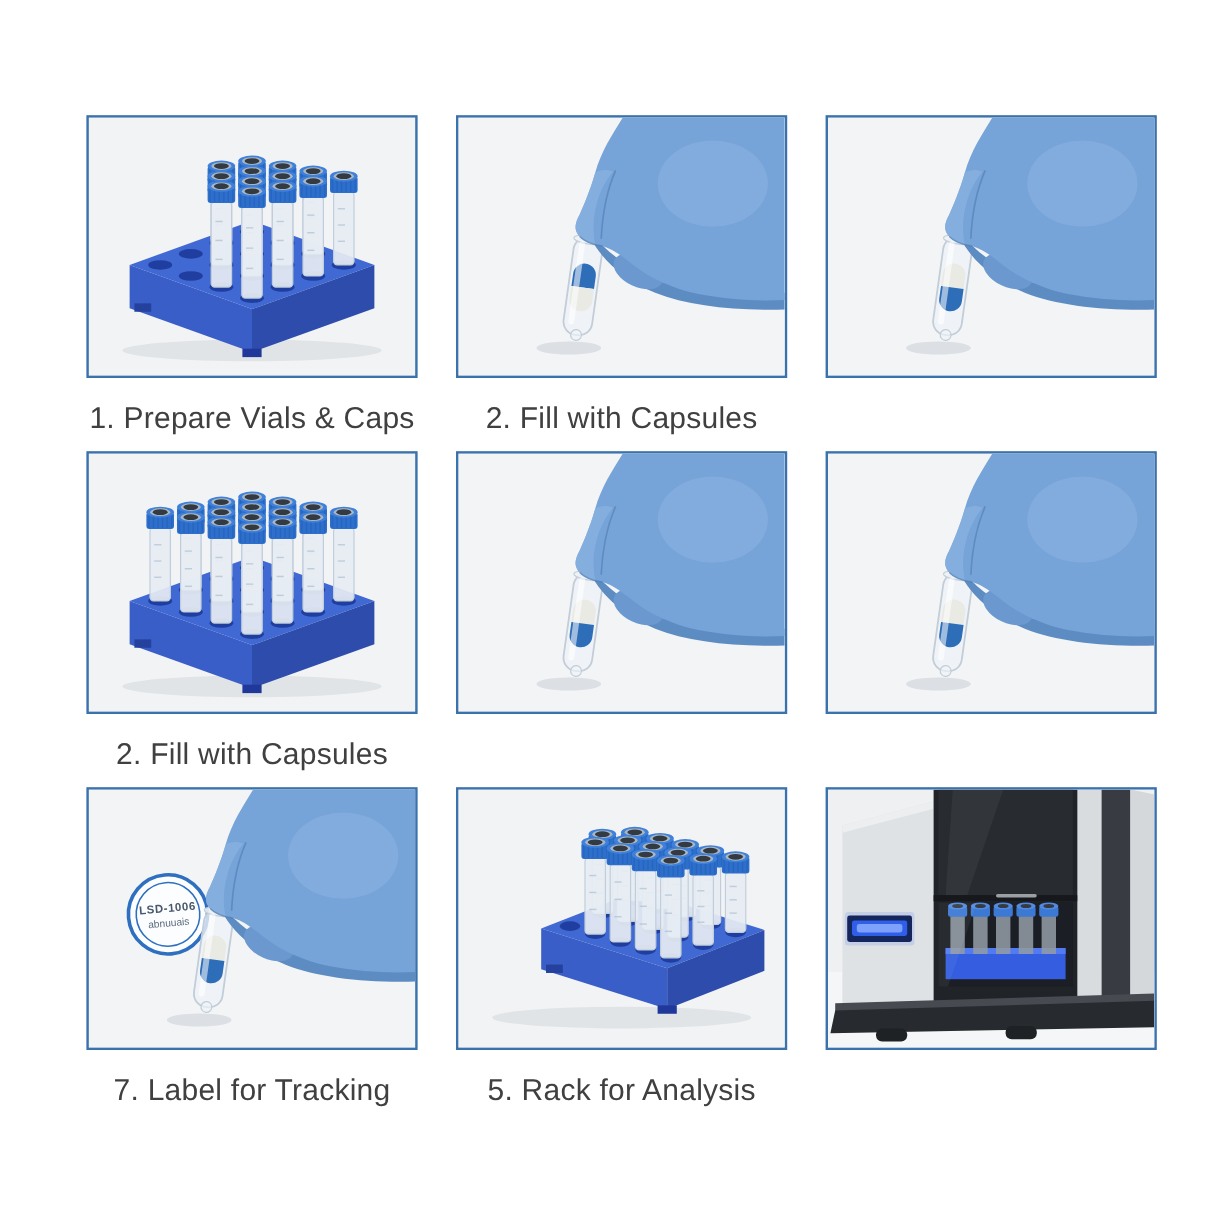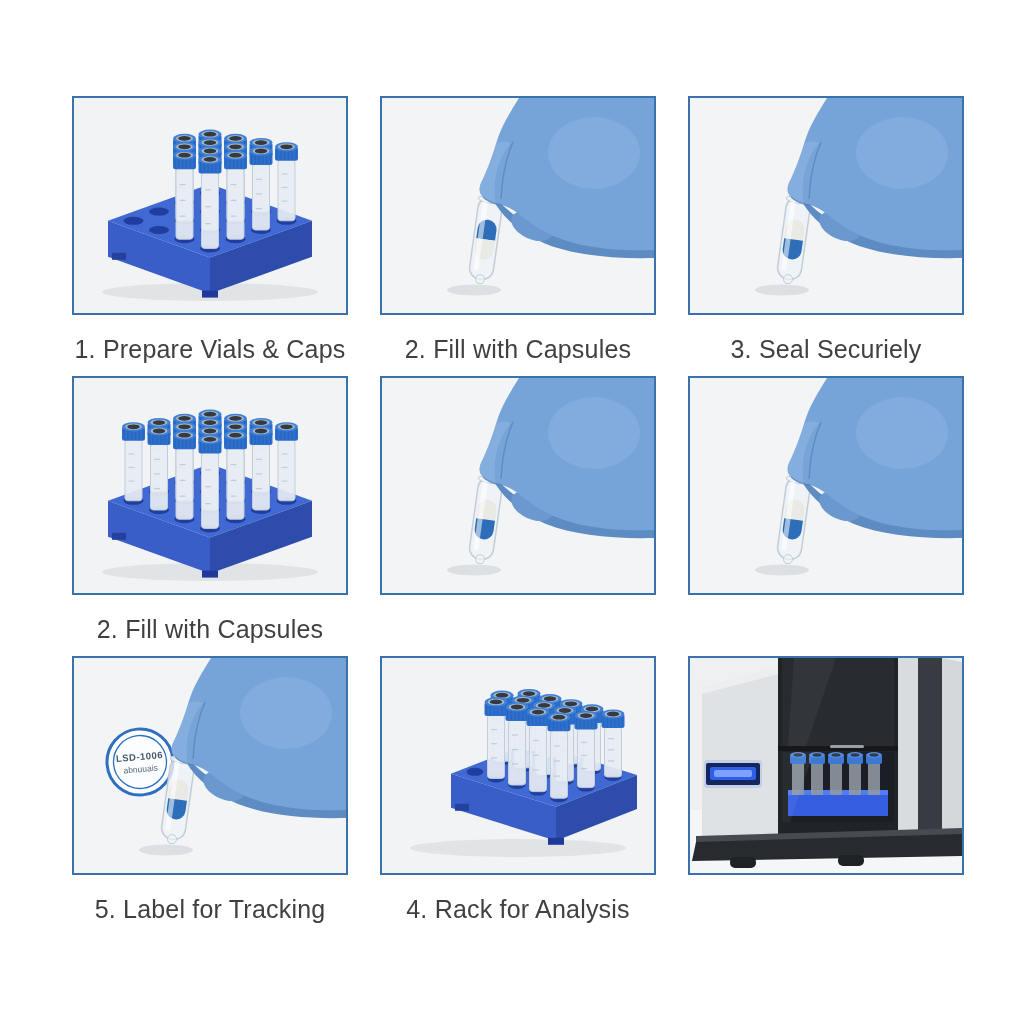--- a/index.html
+++ b/index.html
@@ -302,21 +302,20 @@
               <path d="M110,100 C120,120 140,136 164,146 C192,157 230,161 272,160 L272,146 C232,151 198,147 170,137 C148,129 128,116 116,102 Z" fill="#5d8cc2"></path>
               <ellipse cx="150" cy="128" rx="22" ry="13" fill="#6b99cf" transform="rotate(25 150 128)"></ellipse>
               <path d="M137,0 C129,13 119,28 114,46 C110,60 105,72 101,81 C97,88 96,94 101,99 C106,104 113,106 120,107 C130,110 137,116 146,123 C160,134 180,143 200,147 C226,152 250,153 272,152 L272,0 Z" fill="#76a3d8"></path>
               <ellipse cx="212" cy="55" rx="46" ry="36" fill="#93b9e5" fill-opacity="0.4"></ellipse>
               <path d="M114,46 C110,60 105,72 101,81 C97,88 96,94 101,99 C104,103 109,105 114,106 C112,95 112,84 115,73 C118,61 123,52 129,45 C124,43 118,43 114,46 Z" fill="#88b0e0" fill-opacity="0.8"></path>
               <path d="M131,44 C124,60 120,80 119,101" fill="none" stroke="#4c79ad" stroke-width="1.4" stroke-opacity="0.55"></path>
               <path d="M101,99 C106,104 113,106 120,107" fill="none" stroke="#43719f" stroke-width="1.2" stroke-opacity="0.5"></path>
             </g>
           </svg>
         </div>
-    <figcaption class="caption">3. Seal Securiely</figcaption>
   </figure>
       <figure class="panel">
     <div class="frame">
           <svg viewBox="0 0 272 215" preserveAspectRatio="none">
             <rect x="0" y="0" width="272" height="215" fill="#f2f3f5"></rect>
             <ellipse cx="136" cy="194" rx="108" ry="9" fill="#e0e4e7"></ellipse>
             <g>
               <polygon points="136,86 238,122.8 136,159.6 34,122.8" fill="#4169d3"></polygon>
               <polygon points="34,122.8 136,159.6 136,195.6 34,158.8" fill="#3a5ec8"></polygon>
               <polygon points="136,159.6 238,122.8 238,158.8 136,195.6" fill="#2d4cab"></polygon>
@@ -677,21 +676,21 @@
               <path d="M110,100 C120,120 140,136 164,146 C192,157 230,161 272,160 L272,146 C232,151 198,147 170,137 C148,129 128,116 116,102 Z" fill="#5d8cc2"></path>
               <ellipse cx="150" cy="128" rx="22" ry="13" fill="#6b99cf" transform="rotate(25 150 128)"></ellipse>
               <path d="M137,0 C129,13 119,28 114,46 C110,60 105,72 101,81 C97,88 96,94 101,99 C106,104 113,106 120,107 C130,110 137,116 146,123 C160,134 180,143 200,147 C226,152 250,153 272,152 L272,0 Z" fill="#76a3d8"></path>
               <ellipse cx="212" cy="55" rx="46" ry="36" fill="#93b9e5" fill-opacity="0.4"></ellipse>
               <path d="M114,46 C110,60 105,72 101,81 C97,88 96,94 101,99 C104,103 109,105 114,106 C112,95 112,84 115,73 C118,61 123,52 129,45 C124,43 118,43 114,46 Z" fill="#88b0e0" fill-opacity="0.8"></path>
               <path d="M131,44 C124,60 120,80 119,101" fill="none" stroke="#4c79ad" stroke-width="1.4" stroke-opacity="0.55"></path>
               <path d="M101,99 C106,104 113,106 120,107" fill="none" stroke="#43719f" stroke-width="1.2" stroke-opacity="0.5"></path>
             </g>
           </svg>
         </div>
-    <figcaption class="caption">5. Label for Tracking</figcaption>
+    <figcaption class="caption">7. Label for Tracking</figcaption>
   </figure>
       <figure class="panel">
     <div class="frame">
           <svg viewBox="0 0 272 215" preserveAspectRatio="none">
             <rect x="0" y="0" width="272" height="215" fill="#f2f3f5"></rect>
             <ellipse cx="136" cy="190" rx="108" ry="9" fill="#e0e4e7"></ellipse>
             <g>
               <polygon points="150,84 255,117 174,148.8 69,115.8" fill="#4169d3"></polygon>
               <polygon points="69,115.8 174,148.8 174,182.8 69,149.8" fill="#3a5ec8"></polygon>
               <polygon points="174,148.8 255,117 255,151 174,182.8" fill="#2d4cab"></polygon>
@@ -932,21 +931,21 @@
                 <rect x="178.4" y="61.19999999999999" width="1.1" height="11" fill="#1f5cb4" fill-opacity="0.5"></rect>
                 <rect x="182.2" y="61.19999999999999" width="1.1" height="11" fill="#1f5cb4" fill-opacity="0.5"></rect>
                 <rect x="186" y="61.19999999999999" width="1.1" height="11" fill="#1f5cb4" fill-opacity="0.5"></rect>
                 <ellipse cx="177" cy="59.19999999999999" rx="11.5" ry="4.6" fill="#3f80da"></ellipse>
                 <ellipse cx="177" cy="59.19999999999999" rx="8.4" ry="3.2" fill="#aab7c2"></ellipse>
                 <ellipse cx="177" cy="59.19999999999999" rx="6.2" ry="2.4" fill="#343a41"></ellipse>
               </g>
             </g>
           </svg>
         </div>
-    <figcaption class="caption">4. Rack for Analysis</figcaption>
+    <figcaption class="caption">5. Rack for Analysis</figcaption>
   </figure>
       <figure class="panel">
     <div class="frame">
           <svg viewBox="0 0 272 215" preserveAspectRatio="none">
             <rect x="0" y="0" width="272" height="215" fill="#eef0f2"></rect>
             <rect x="0" y="152" width="272" height="63" fill="#f5f6f7"></rect>
             <g>
               <polygon points="12,30 88,10 88,178 12,188" fill="#dfe2e5"></polygon>
               <polygon points="12,30 88,10 88,16 12,36" fill="#eceef0"></polygon>
               <rect x="14" y="102" width="58" height="28" rx="3" fill="#2f5fe8" fill-opacity="0.15"></rect>

